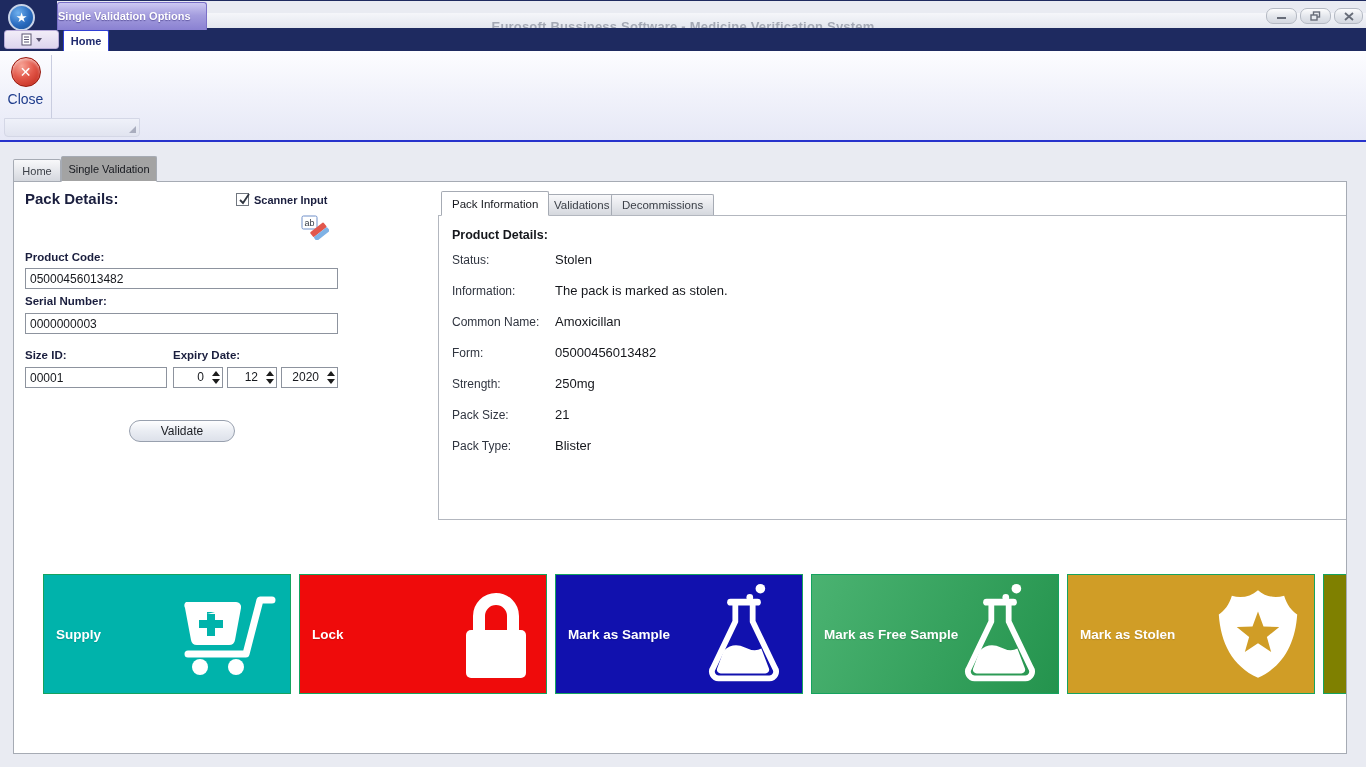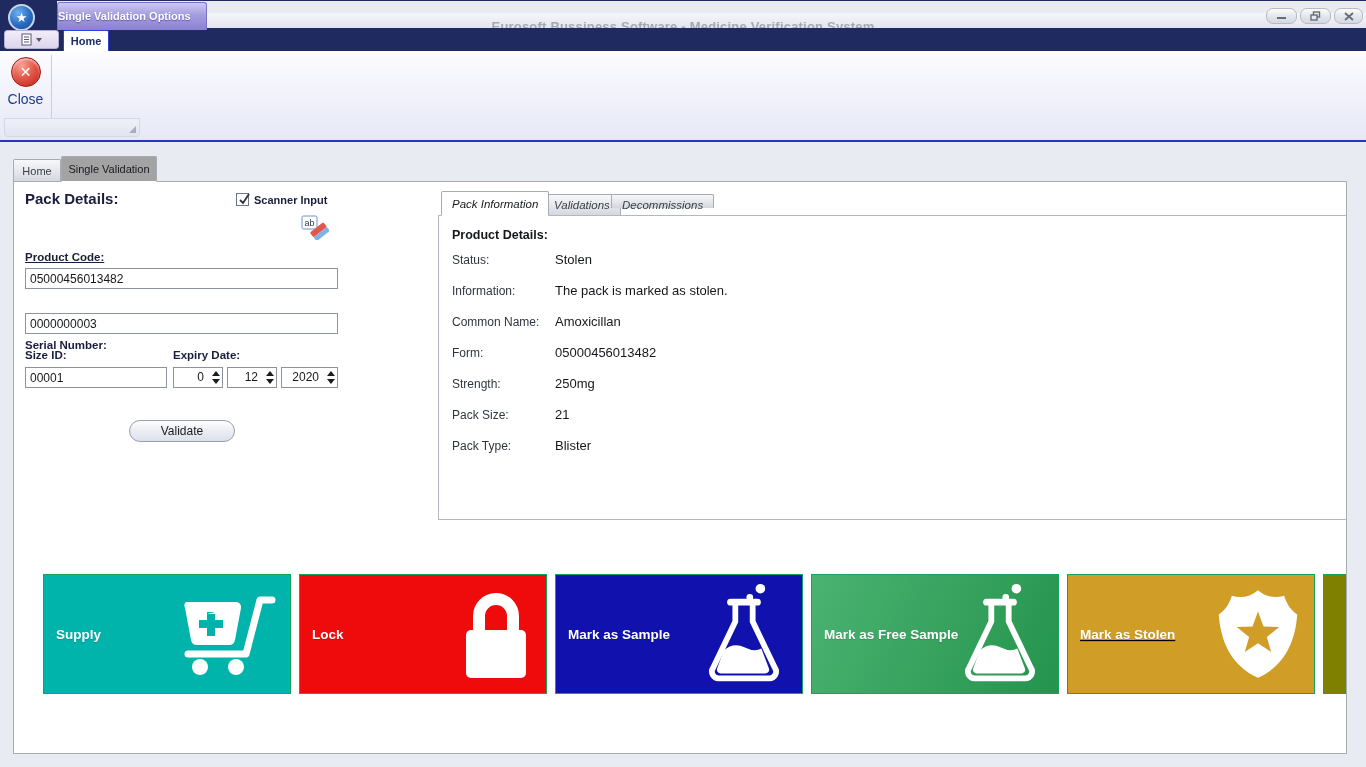--- a/index.html
+++ b/index.html
@@ -65,50 +65,50 @@
   #pack-heading { position:absolute; left:11px; top:8px; font-size:15px; font-weight:bold; color:#1a1e3e; }
   #scanner-row { position:absolute; left:222px; top:11px; display:flex; align-items:center; cursor:pointer; }
   #scanner-checkbox { width:13px; height:13px; background:#fff; border:1px solid #70767f; position:relative; }
   #scanner-checkbox svg { position:absolute; left:0px; top:-2px; }
   #scanner-label { margin-left:5px; font-size:11px; font-weight:bold; color:#1a1e3e; }
   #clear-icon { position:absolute; left:287px; top:33px; width:28px; height:25px; cursor:pointer; }
 
   .field-label { position:absolute; font-size:11.5px; font-weight:bold; color:#1a1e3e; }
   .text-input { position:absolute; height:21px; border:1px solid #8d939e; font-size:12px; padding:0 4px; color:#16181d; font-family:inherit; background:#fff; }
 
-  #lbl-product-code { left:11px; top:69px;text-decoration:underline; }
+  #lbl-product-code { left:11px; top:69px; }
   #inp-product-code { left:11px; top:86px; width:313px; }
-  #lbl-serial { left:11px; top:113px;margin-top:44px; }
+  #lbl-serial { left:11px; top:113px; }
   #inp-serial { left:11px; top:131px; width:313px; }
   #lbl-batch { left:11px; top:167px; }
   #lbl-expiry { left:159px; top:167px; }
   #inp-batch { left:11px; top:185px; width:142px; }
 
   .spinner { position:absolute; top:185px; height:21px; border:1px solid #8d939e; background:#fff;
     display:flex; align-items:stretch; }
   .spinner .val { flex:1; font-size:12px; color:#16181d; text-align:right; line-height:19px; padding-right:5px; }
   .spin-arrows { width:13px; display:flex; flex-direction:column; align-items:center; justify-content:center; gap:3px; cursor:pointer; }
   .spin-up { width:0; height:0; border-left:4px solid transparent; border-right:4px solid transparent; border-bottom:5px solid #1c1c1c; }
   .spin-down { width:0; height:0; border-left:4px solid transparent; border-right:4px solid transparent; border-top:5px solid #1c1c1c; }
   #spin-day { left:159px; width:50px; }
   #spin-month { left:213px; width:50px; }
   #spin-year { left:267px; width:57px; }
 
   #validate-btn { position:absolute; left:115px; top:238px; width:106px; height:22px;
     background:linear-gradient(180deg,#fefeff,#eaedf3 50%,#dde1ea); border:1px solid #98a0ae; border-radius:11px;
     font-size:12px; color:#1a1c22; font-family:inherit; cursor:pointer; }
 
   
-  .info-tab { position:absolute; font-size:11.5px; text-align:center; cursor:pointer; padding:0 10px;font-style:italic; }
+  .info-tab { position:absolute; font-size:11.5px; text-align:center; cursor:pointer; padding:0 10px; }
   #info-tab-0 { left:427px; top:9px; height:25px; line-height:24px; background:#fff; z-index:3;
     border:1px solid #a6abb4; border-bottom:1px solid #fff; border-radius:2px 2px 0 0; color:#17191f; }
   #info-tab-1 { left:529px; top:12px; height:22px; line-height:21px; z-index:1;
     background:linear-gradient(180deg,#f8f8fa,#e2e4e9 60%,#d3d6dc); border:1px solid #a6abb4; border-bottom:none;
     border-radius:2px 2px 0 0; color:#3c4048; }
-  #info-tab-2 { left:597px; top:12px; height:14px; line-height:21px; z-index:1;
+  #info-tab-2 { left:597px; top:12px; height:22px; line-height:21px; z-index:1;
     background:linear-gradient(180deg,#f8f8fa,#e2e4e9 60%,#d3d6dc); border:1px solid #a6abb4; border-bottom:none;
     border-radius:2px 2px 0 0; color:#3c4048; }
 
   #info-panel { position:absolute; left:424px; top:33px; width:966px; height:305px; background:#fff;
     border:1px solid #b3b7bf; z-index:2; padding:12px 0 0 13px; }
   #info-heading { font-size:12.5px; font-weight:bold; color:#15171c; }
   #info-rows { margin-top:2px; }
   .info-row { display:flex; height:31px; align-items:center; }
   .info-row .lbl { width:103px; font-size:12px; color:#303540; }
   .info-row .val { font-size:13px; color:#15171c; }
@@ -322,21 +322,21 @@
           <span class="label">Mark as Free Sample</span>
           <svg class="icon" width="88" height="106" viewBox="0 0 90 110">
             <circle cx="62" cy="8" r="5" fill="#fff"></circle>
             <circle cx="51" cy="17" r="3.5" fill="#fff"></circle>
             <path d="M36,22 v20 L13,90 a7,7 0 0 0 6,11 h52 a7,7 0 0 0 6,-11 L54,42 v-20" stroke="#fff" stroke-width="6" fill="none" stroke-linejoin="round"></path>
             <path d="M31,22 h28" stroke="#fff" stroke-width="7" stroke-linecap="round"></path>
             <path d="M24,72 q10,-9 22,-3 q10,5 17,1 l8,21 a4,4 0 0 1 -4,5 H21 a4,4 0 0 1 -4,-5 z" fill="#fff"></path>
           </svg>
         </div>
 
-        <div class="action-btn" style="background-color: rgb(208, 157, 38); text-decoration: underline;">
+        <div class="action-btn" style="background-color: rgb(208, 157, 38);">
           <span class="label">Mark as Stolen</span>
           <svg class="icon" width="84" height="98" viewBox="0 0 90 100">
             <path d="M45,3 c8,7 18,9 28,6 c3,10 8,16 14,20 c-2,30 -14,55 -42,68 c-28,-13 -40,-38 -42,-68 c6,-4 11,-10 14,-20 c10,3 20,1 28,-6 z
                      M45,26 L50.9,41.9 L67.8,42.6 L54.5,53.1 L59.1,69.4 L45,60 L30.9,69.4 L35.5,53.1 L22.2,42.6 L39.1,41.9 Z" fill="#fff" fill-rule="evenodd"></path>
           </svg>
         </div>
 
         <div class="action-btn" style="background-color: rgb(127, 128, 0);">
           <span class="label"></span>
         </div>

